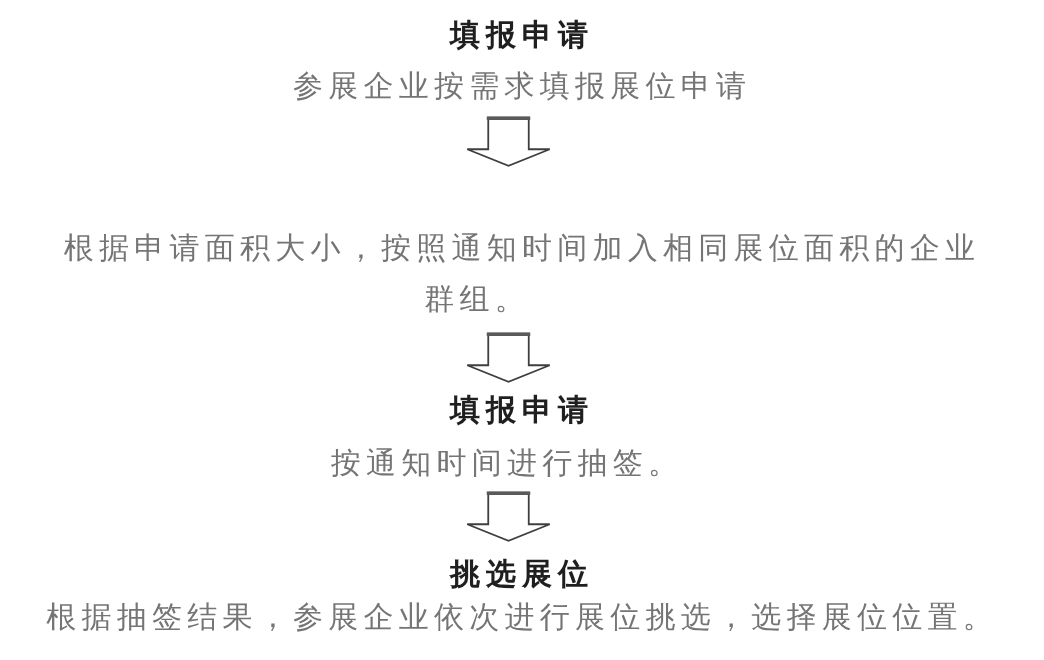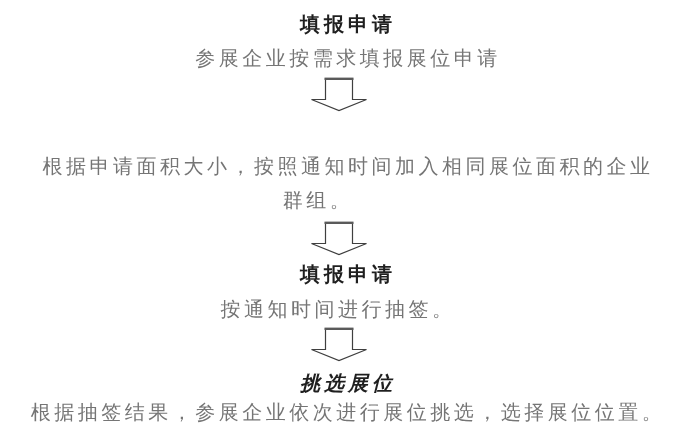--- a/index.html
+++ b/index.html
@@ -30,21 +30,21 @@
     color: #757575;
     letter-spacing: 3.5px;
   }
   .t1 { top: 11px; }
   .b1 { top: 45px; }
   .t2 { top: 117px; }
   .b2a { top: 153px; text-align: center; }
   .b2b { top: 187px; transform: translateX(-30px); }
   .t3 { top: 261px; }
   .b3 { top: 296px; transform: translateX(-10px); }
-  .t4 { top: 370px; font-style: italic; }
+  .t4 { top: 370px; }
   .b4 { top: 399px; }
   .arrow {
     position: absolute;
     left: 310px;
     width: 58px;
     height: 35px;
   }
   .a1 { top: 77px; }
   .a2 { top: 221px; }
   .a3 { top: 327px; }

